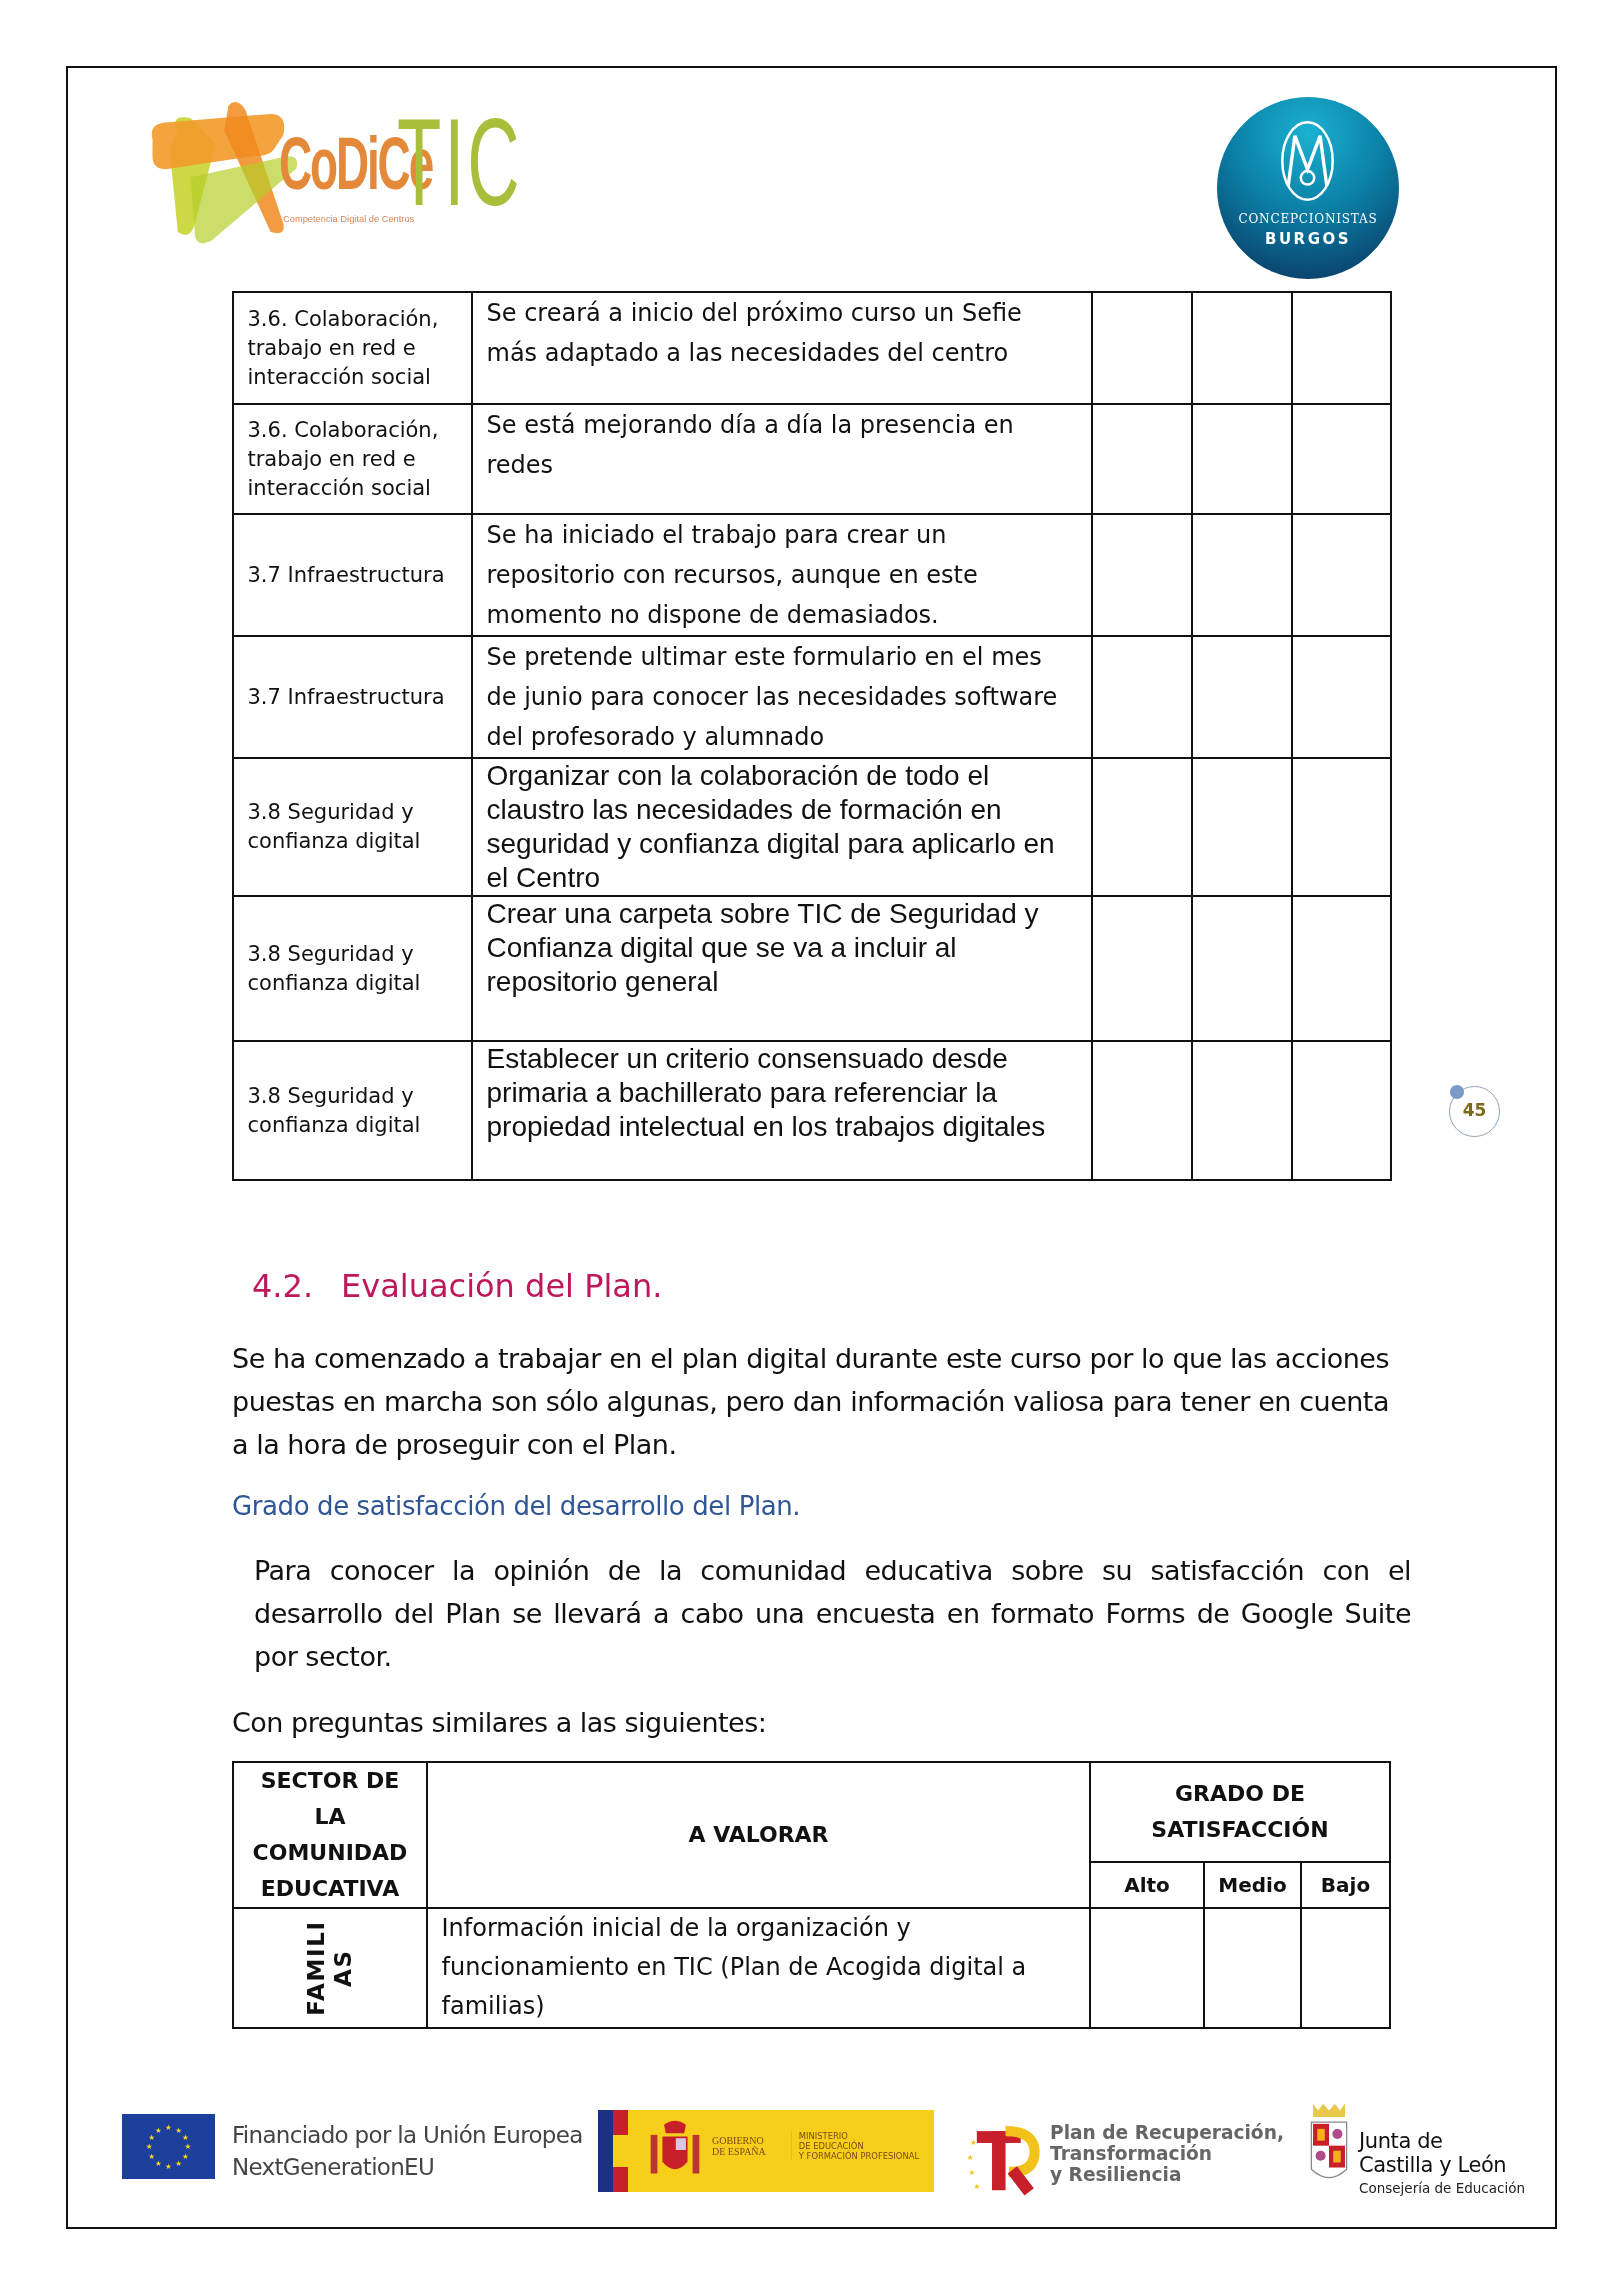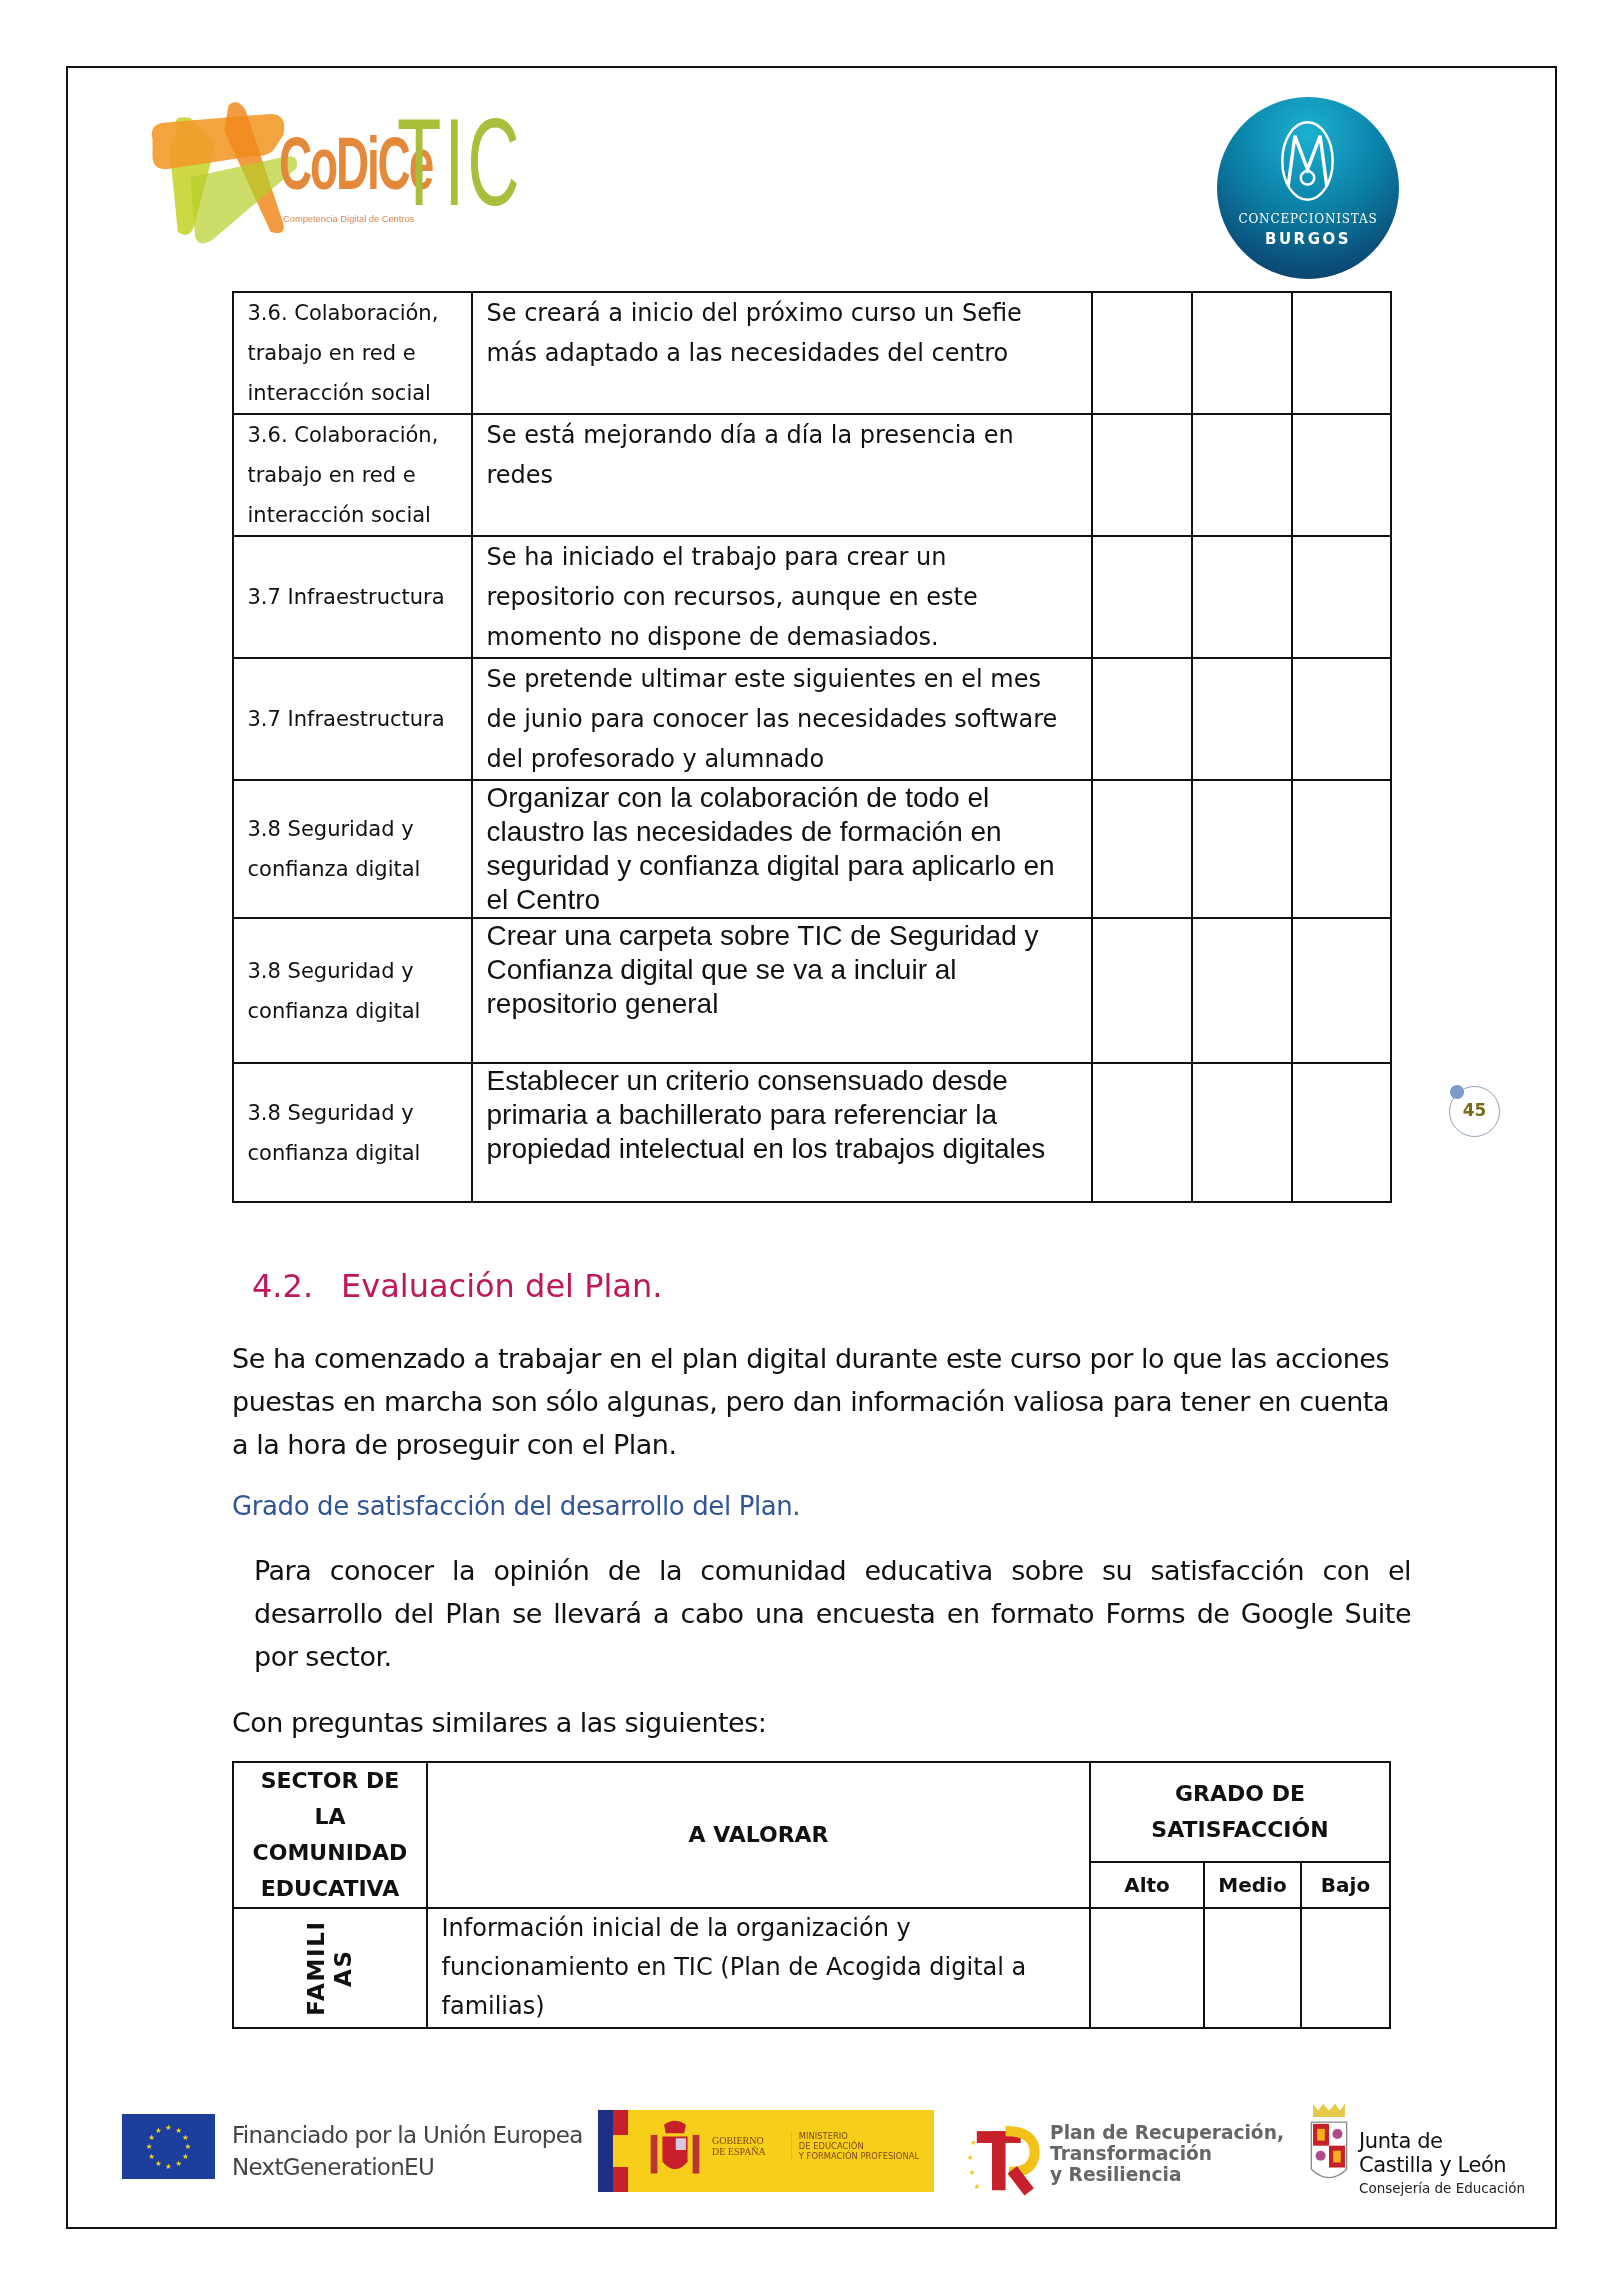--- a/index.html
+++ b/index.html
@@ -21,21 +21,21 @@
                  background:radial-gradient(circle at 50% 20%, #1bb1d0 0%, #0b7fa6 45%, #0a2f5a 100%);
                  color:#fff; text-align:center; }
   .school-mark { position:absolute; left:61px; top:22px; width:59px; height:84px; }
   .school-name { position:absolute; left:0; right:0; top:115px; font-family:"DejaVu Serif", serif; font-size:12px; letter-spacing:0.8px; }
   .school-city { position:absolute; left:0; right:0; top:133px; font-family:"DejaVu Sans", sans-serif; font-size:15px; font-weight:bold; letter-spacing:2.5px; }
 
   
   table { border-collapse:collapse; position:absolute; table-layout:fixed; }
   .t1 { left:232px; top:291px; width:1157px; }
   .t1 td { border:2.1px solid #111; vertical-align:middle; padding:0 13.5px; }
-  .t1 .area { font-family:"DejaVu Sans", sans-serif; font-size:21px; line-height:40px; padding-left:13.5px; padding-right:3.4px; }
+  .t1 .area { font-family:"DejaVu Sans", sans-serif; font-size:21px; line-height:29px; padding-left:13.5px; padding-right:3.4px; }
   .t1 .desc-c { font-family:"DejaVu Sans", sans-serif; font-size:24px; line-height:40px; vertical-align:top; padding-top:0; }
   .t1 .desc-a { font-family:"Liberation Sans", sans-serif; font-size:28px; line-height:34px; vertical-align:top; padding-top:0; }
   .t1 .empty { padding:0; }
 
   
   .page-num { position:absolute; left:1449px; top:1086px; width:51px; height:51px; border-radius:50%;
               border:1.7px solid #8fa3bd; box-sizing:border-box; text-align:center; line-height:47px;
               font-family:"DejaVu Sans", sans-serif; font-weight:bold; font-size:17px; color:#7a6a1a; }
   .page-num-dot { position:absolute; left:1450px; top:1085px; width:13.5px; height:13.5px; border-radius:50%; background:#7c9bcb; }
 
@@ -125,21 +125,21 @@
       </tr>
       <tr style="height: 122px;">
         <td class="area">3.7 Infraestructura</td>
         <td class="desc-c">Se ha iniciado el trabajo para crear un repositorio con recursos, aunque en este momento no dispone de demasiados.</td>
         <td class="empty"></td>
         <td class="empty"></td>
         <td class="empty"></td>
       </tr>
       <tr style="height: 122px;">
         <td class="area">3.7 Infraestructura</td>
-        <td class="desc-c">Se pretende ultimar este siguientes en el mes de junio para conocer las necesidades software del profesorado y alumnado</td>
+        <td class="desc-c">Se pretende ultimar este formulario en el mes de junio para conocer las necesidades software del profesorado y alumnado</td>
         <td class="empty"></td>
         <td class="empty"></td>
         <td class="empty"></td>
       </tr>
       <tr style="height: 136px;">
         <td class="area">3.8 Seguridad y confianza digital</td>
         <td class="desc-a">Organizar con la colaboración de todo el claustro las necesidades de formación en seguridad y confianza digital para aplicarlo en el Centro</td>
         <td class="empty"></td>
         <td class="empty"></td>
         <td class="empty"></td>

